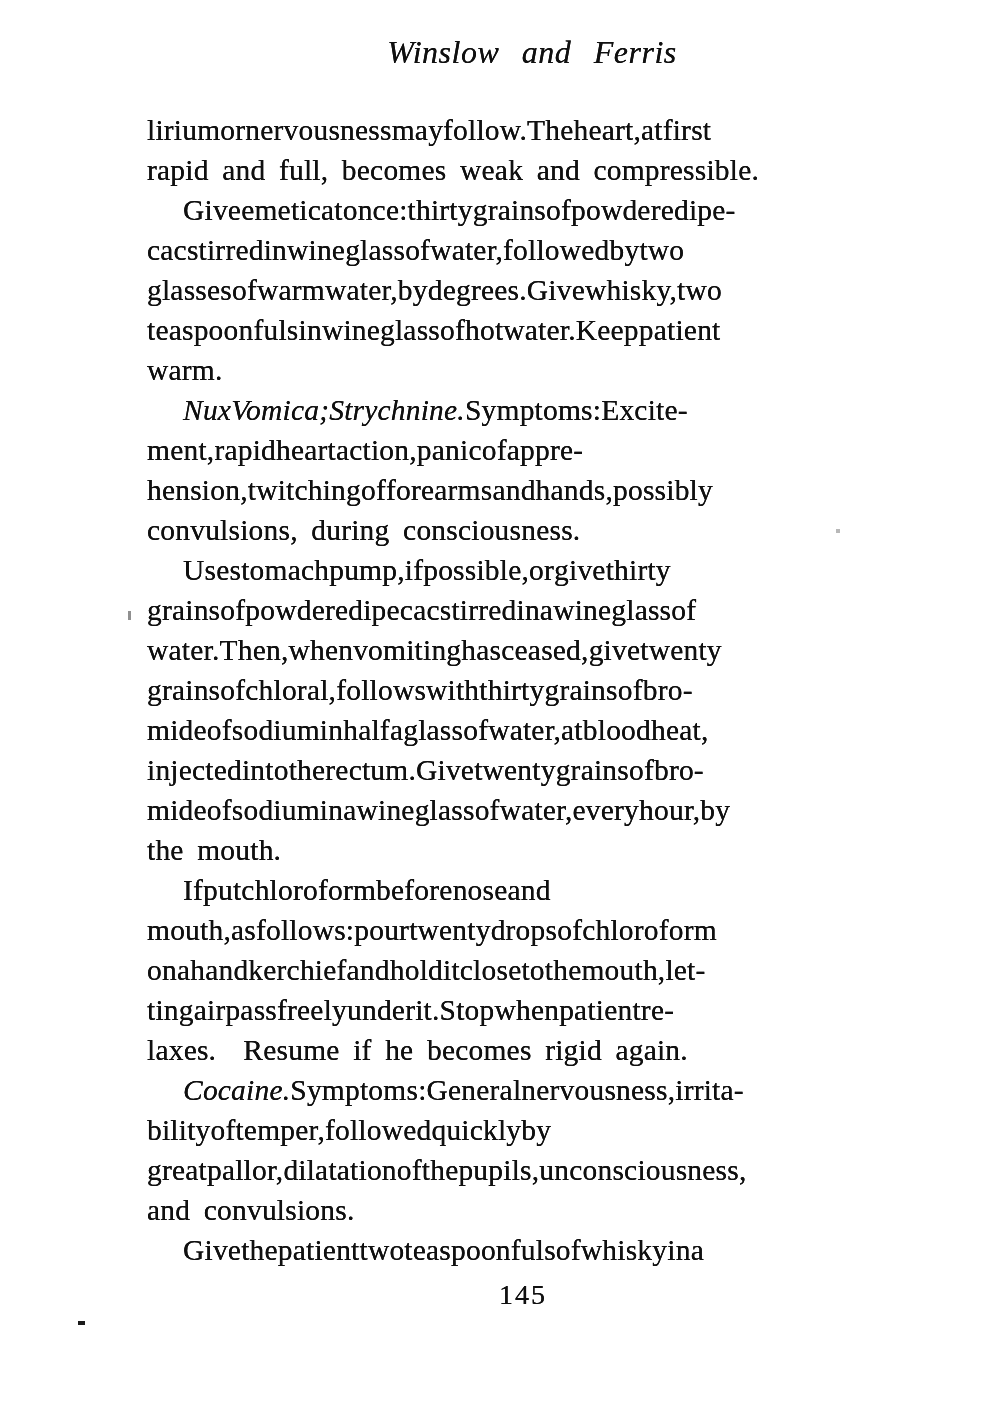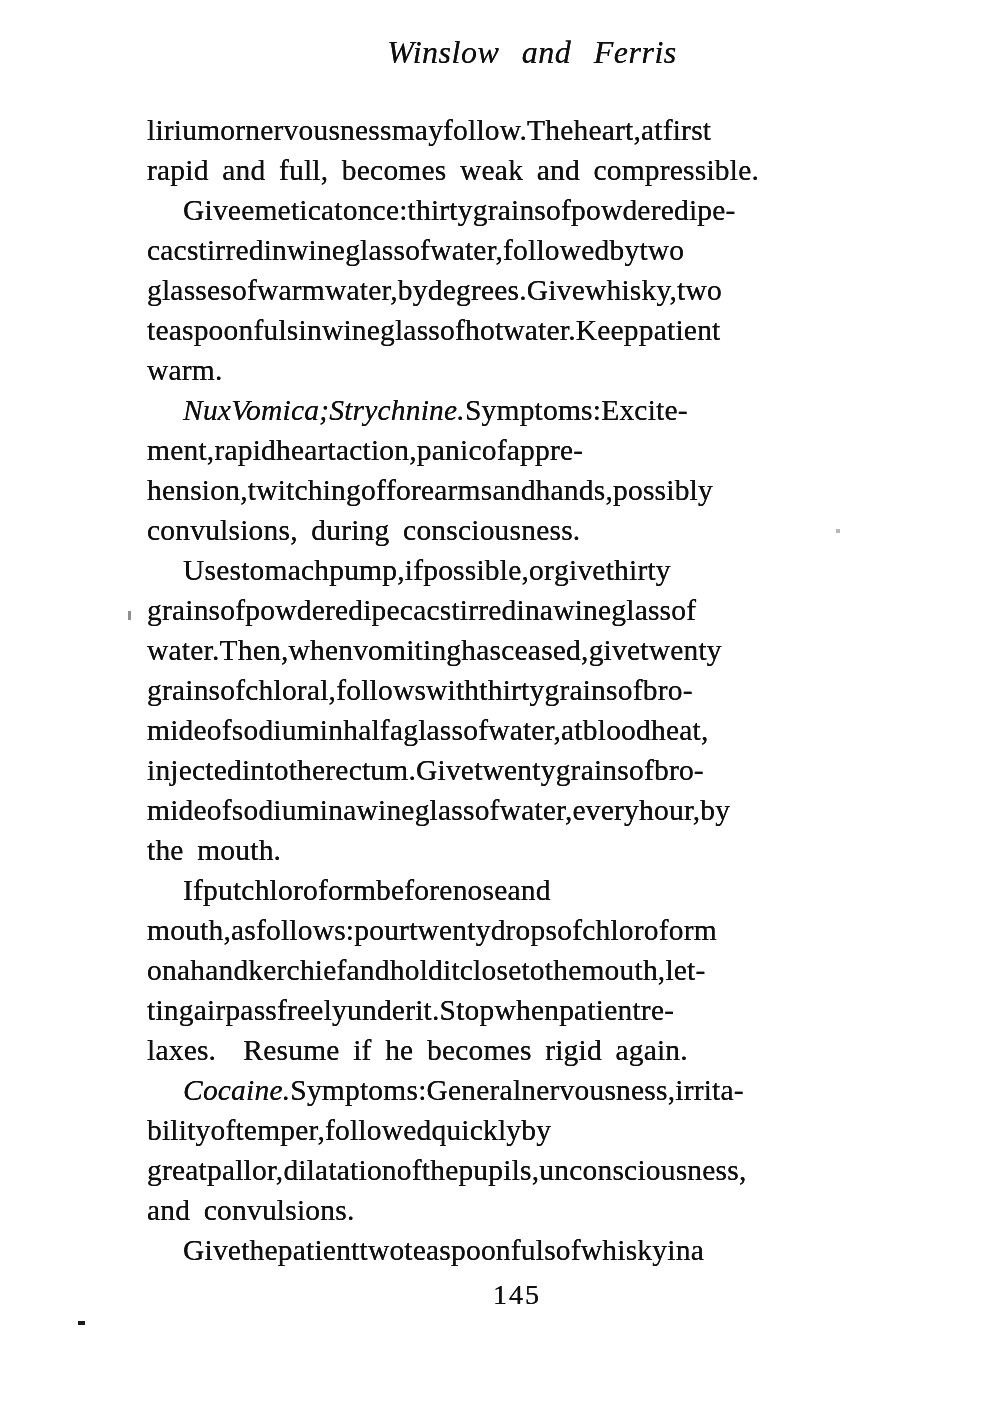--- a/index.html
+++ b/index.html
@@ -53,21 +53,21 @@
   .line:not(.just) {
     white-space: pre;
     word-spacing: 6px;
   }
   .it {
     font-style: italic;
   }
   .page-number {
     position: absolute;
     top: 1274px;
-    left: 132px;
+    left: 138px;
     width: 770px;
     height: 42px;
     line-height: 42px;
     text-align: center;
     font-size: 28px;
     letter-spacing: 2px;
     text-shadow: 0 0 0.5px #000;
   }
   .artifact {
     position: absolute;

